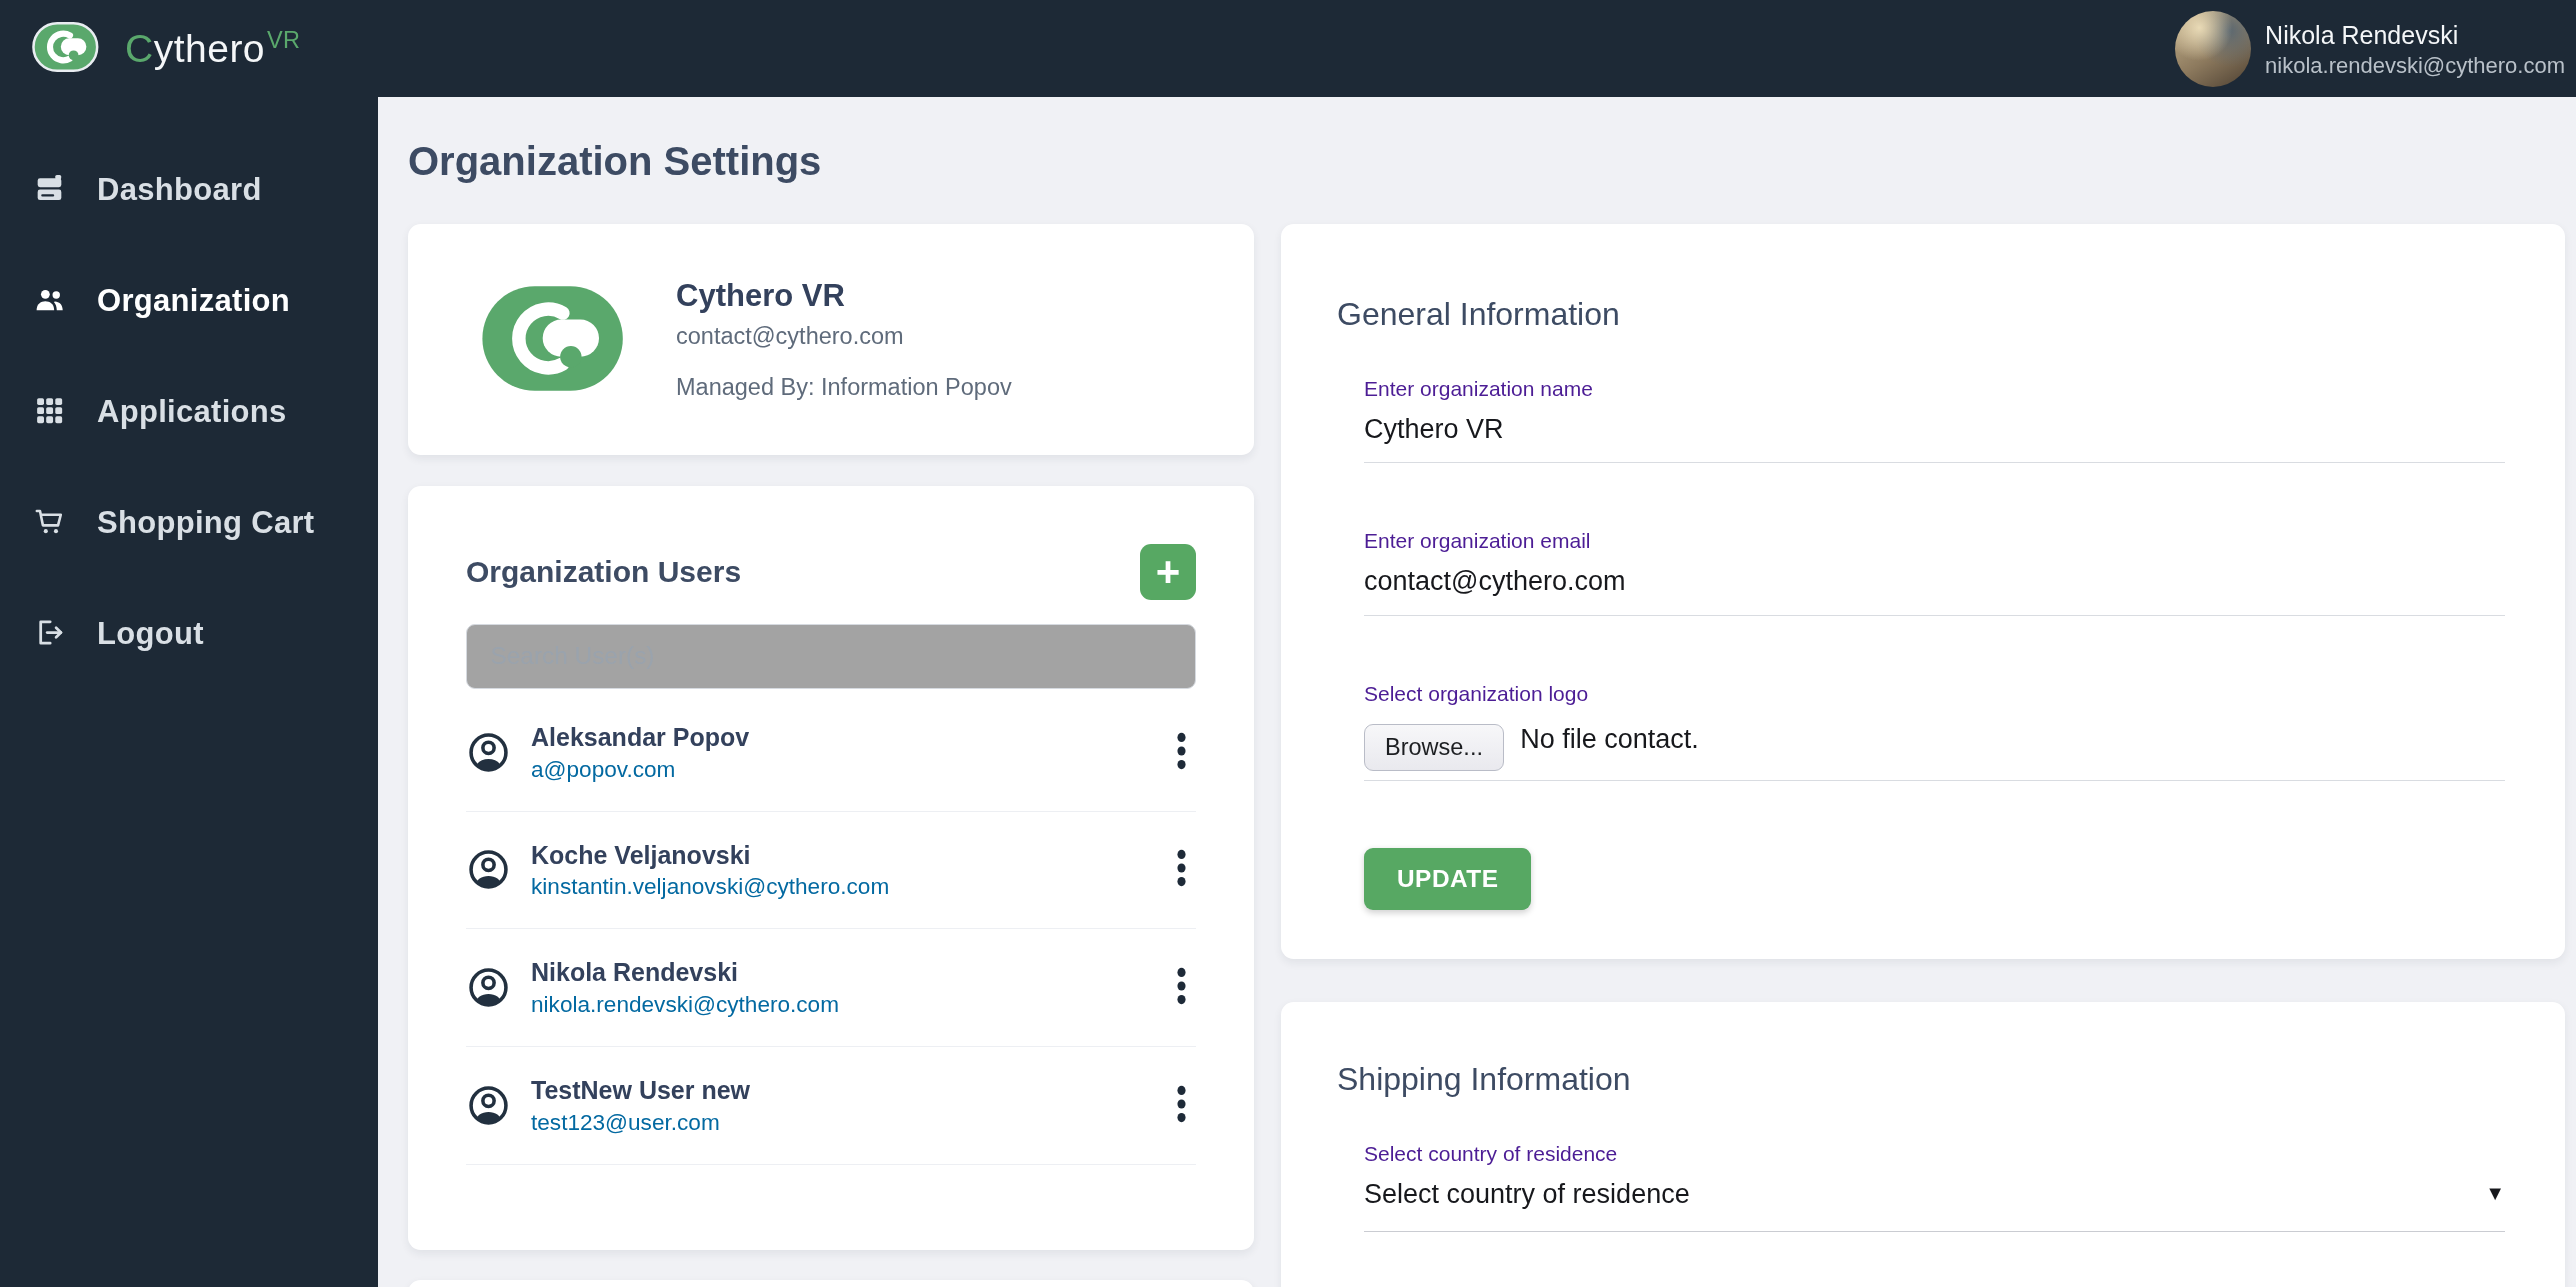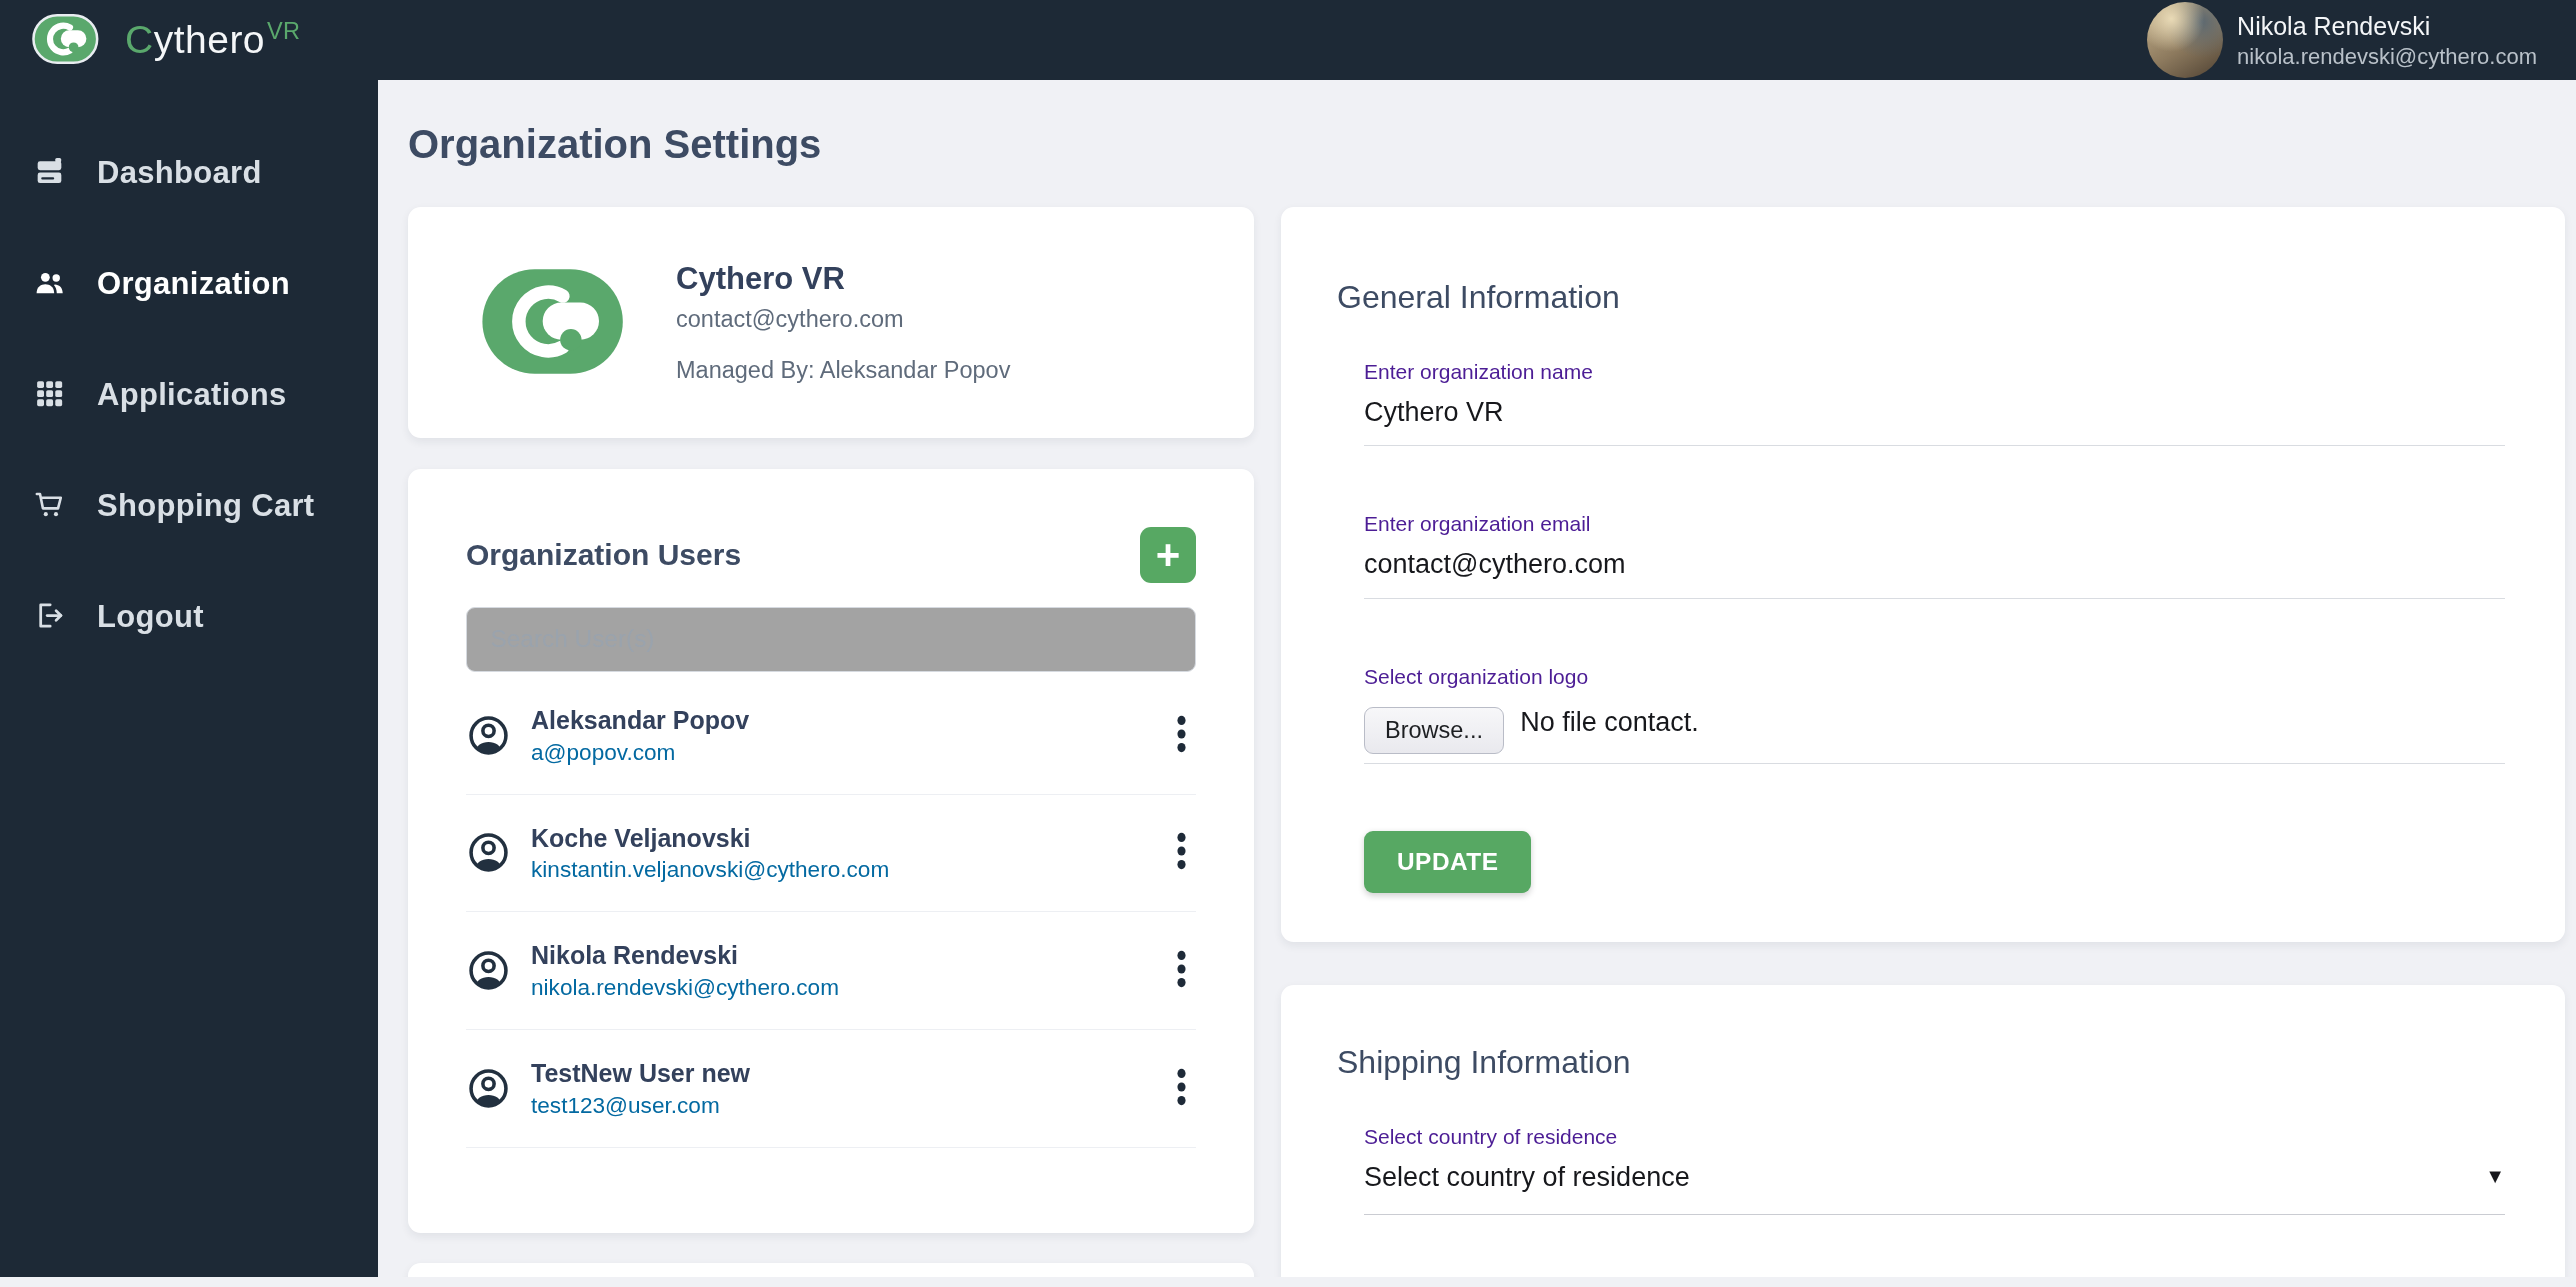--- a/index.html
+++ b/index.html
@@ -4,24 +4,24 @@
 <style>
   * { box-sizing: border-box; margin: 0; padding: 0; }
   html, body { width: 2576px; height: 1287px; overflow: hidden; }
   body {
     font-family: "Liberation Sans", sans-serif;
     background: #f0f1f5;
     color: #17181c;
   }
   
   .topbar {
-    height: 80px; width: 100%;
+    height: 97px; width: 100%;
     background: #1d2936;
     display: flex; align-items: center; justify-content: space-between;
-    padding: 0 39px 0 31px;
+    padding: 0 11px 0 31px;
   }
   .brand { display: flex; align-items: center; gap: 25px; cursor: pointer; }
   .brand-text { font-size: 39px; color: #f4f6f8; font-weight: 400; letter-spacing: 0.5px; }
   .brand-text .c-green { color: #5aa86c; }
   .brand-text sup { font-size: 23.5px; color: #5aa86c; font-weight: 500; margin-left: 1.8px; }
   .user-chip { display: flex; align-items: center; gap: 14.5px; cursor: pointer; }
   .avatar {
     width: 76px; height: 76px; border-radius: 50%;
     background:
       radial-gradient(circle at 32% 22%, #e9dab6 0%, rgba(233,218,182,0) 42%),
@@ -231,21 +231,21 @@
             <svg width="152" height="119" viewBox="0 0 38 30">
               <rect x="1.2" y="1.8" width="35.4" height="26.4" rx="13.2" fill="#5aa86c"></rect>
               <path d="M21.5 8.6 A 7.4 7.4 0 1 0 21.5 21.4" fill="none" stroke="#ffffff" stroke-width="3.4" stroke-linecap="round"></path>
               <rect x="16.4" y="10.2" width="14.2" height="9.4" rx="4.7" fill="#ffffff"></rect>
               <circle cx="23.5" cy="19.6" r="2.7" fill="#5aa86c"></circle>
             </svg>
           </span>
           <div>
             <div class="org-card-name">Cythero VR</div>
             <div class="org-card-email">contact@cythero.com</div>
-            <div class="org-card-managed">Managed By: Aleksandar Popov</div>
+            <div class="org-card-managed">Managed By: Information Popov</div>
           </div>
         </section>
 
         <section class="card users-card">
           <div class="users-head">
             <span class="users-title">Organization Users</span>
             <button class="add-btn">+</button>
           </div>
           <input class="search-input" type="text" placeholder="Search User(s)" style="">
 

